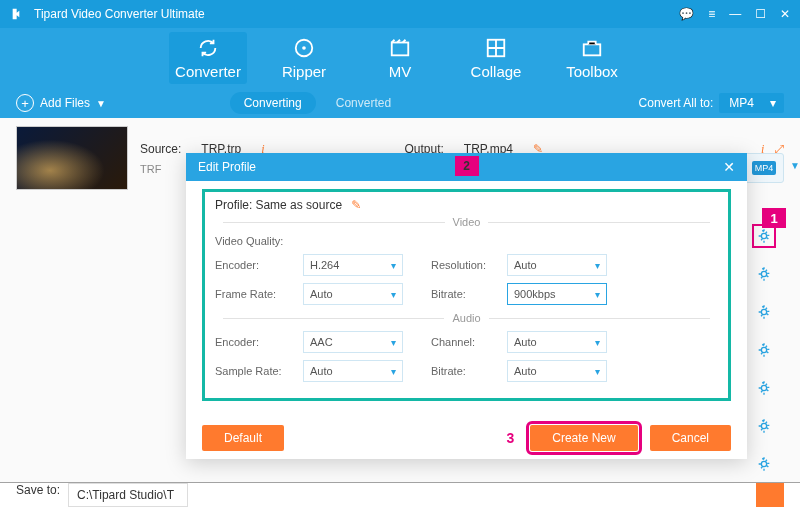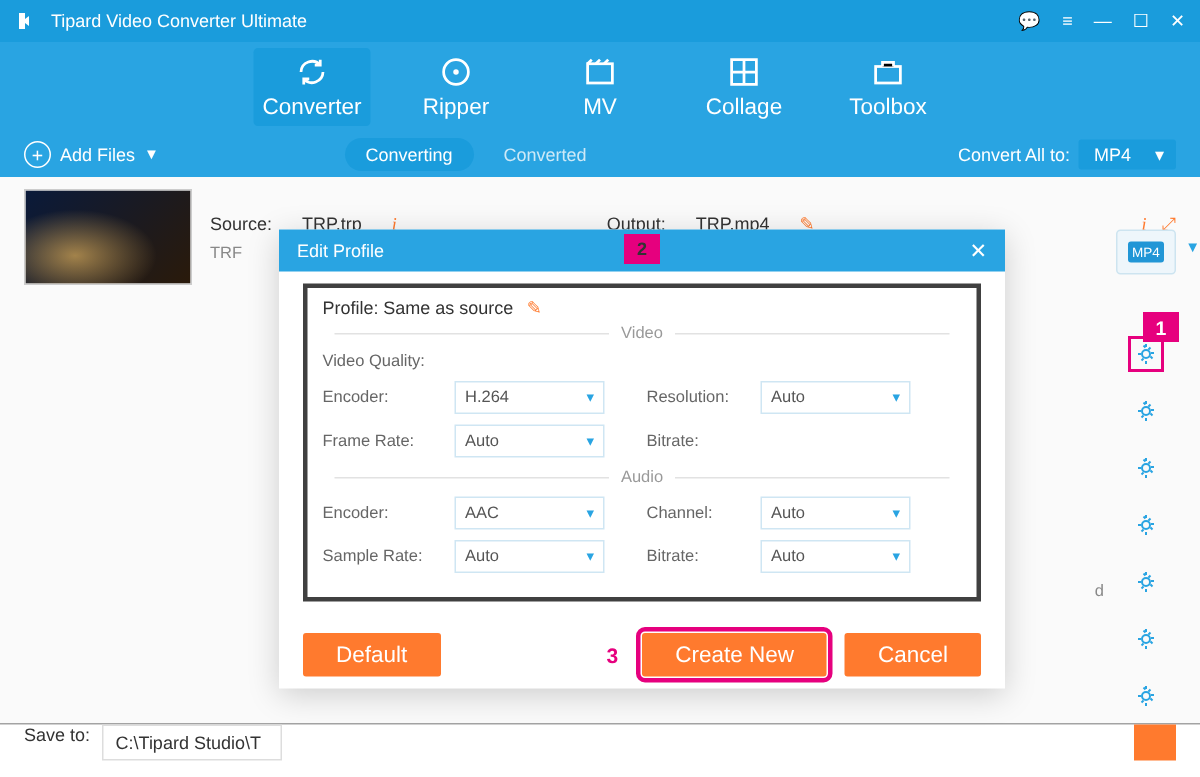--- a/index.html
+++ b/index.html
@@ -33,42 +33,42 @@
 .srcline .info-icons{margin-left:auto;display:flex;gap:10px}
 .fmt-pill{position:absolute;right:16px;top:35px;width:40px;height:30px;background:#eef6fb;border:1px solid #cde4f0;display:flex;align-items:center;justify-content:center;border-radius:3px}
 .fmt-pill .badge{background:#2196d6;color:#fff;font-size:9px;padding:2px 3px;border-radius:2px}
 .fmt-caret{position:absolute;right:0;top:42px;color:#29a4e2;font-size:10px}
 .sidebar-gears{position:absolute;right:28px;top:110px;display:flex;flex-direction:column;gap:22px}
 .gear{width:16px;height:16px;color:#29a4e2;cursor:pointer}
 .callout{position:absolute;width:24px;height:20px;background:#e6007e;color:#fff;display:flex;align-items:center;justify-content:center;font-weight:bold;font-size:13px}
 .c1{right:14px;top:90px}
 .bottombar{position:absolute;bottom:0;left:0;right:0;height:36px;background:#fff;border-top:1px solid #a3a3a3;display:flex;align-items:flex-start;padding:0 16px;gap:8px}
 .bottombar .path{border:1px solid #ddd;padding:4px 8px;width:120px;white-space:nowrap;overflow:hidden}
-.modal{position:absolute;left:186px;top:153px;width:484px;height:306px;background:#fff;box-shadow:0 4px 20px rgba(0,0,0,.18);z-index:10;display:flex;flex-direction:column}
+.modal{position:absolute;left:186px;top:153px;width:561px;height:306px;background:#fff;box-shadow:0 4px 20px rgba(0,0,0,.18);z-index:10;display:flex;flex-direction:column}
 .modal-title{height:28px;background:#29a4e2;display:flex;align-items:center;padding:0 12px;color:#fff;position:relative}
 .modal-title .close{margin-left:auto;color:#fff;cursor:pointer;font-size:14px}
 .modal-title .c2{position:absolute;left:50%;top:3px;transform:translateX(-50%);background:#e6007e;width:24px;height:20px;display:flex;align-items:center;justify-content:center;font-weight:bold}
 .modal-body{flex:1;padding:8px 16px 10px;position:relative}
-.pink-box{border:3px solid #404040;padding:6px 10px 10px;height:212px}
+.pink-box{border:3px solid #14b8a6;padding:6px 10px 10px;height:212px}
 .profile-line{color:#888;font-size:11px;margin-bottom:2px}
 .profile-line .pen{color:#ff7a2e;margin-left:6px}
 .section-hd{display:flex;align-items:center;color:#999;font-size:11px;margin:4px 0}
 .section-hd:before,.section-hd:after{content:"";flex:1;height:1px;background:#e2e2e2;margin:0 8px}
 .frow{display:flex;align-items:center;margin:7px 0;gap:8px}
 .frow .lab{width:80px;color:#666;font-size:11px}
 .frow .lab2{width:68px;color:#666;font-size:11px;margin-left:20px}
 .radio-group{display:flex;gap:30px;flex:1}
 .radio{display:flex;align-items:center;gap:5px;font-size:11px;color:#555}
 .radio .r{width:12px;height:12px;border:1.5px solid #29a4e2;border-radius:50%;display:flex;align-items:center;justify-content:center}
 .radio.sel .r:after{content:"";width:6px;height:6px;background:#29a4e2;border-radius:50%}
 .dd{width:100px;height:22px;border:1px solid #cfe6f3;display:flex;align-items:center;padding:0 6px;font-size:11px;color:#555;position:relative;background:#fff}
 .dd:after{content:"▾";position:absolute;right:6px;color:#29a4e2;font-size:10px}
 .dd.active{border-color:#29a4e2}
 .modal-foot{display:flex;gap:12px;padding:0 16px 8px;align-items:center}
-.btn{padding:6px 22px;border:none;color:#fff;font-size:15px;cursor:pointer;border-radius:2px}
+.btn{padding:6px 22px;border:none;color:#fff;font-size:12px;cursor:pointer;border-radius:2px}
 .btn.orange{background:#ff7a2e}
 .btn.create{background:#ff7a2e;outline:3px solid #e6007e;outline-offset:1px}
 .spacer{flex:1}
 .std-txt{position:absolute;right:64px;top:270px;font-size:11px;color:#888}
 svg{display:block}
 </style>
 </head>
 <body>
 
 <div class="titlebar">
@@ -222,20 +222,21 @@
         <span class="lab">Encoder:</span>
         <div class="dd">H.264</div>
         <span class="lab2">Resolution:</span>
         <div class="dd">Auto</div>
       </div>
 
       <div class="frow">
         <span class="lab">Frame Rate:</span>
         <div class="dd">Auto</div>
         <span class="lab2">Bitrate:</span>
+        <div class="dd active">900kbps</div>
       </div>
 
       <div class="section-hd">Audio</div>
 
       <div class="frow">
         <span class="lab">Encoder:</span>
         <div class="dd">AAC</div>
         <span class="lab2">Channel:</span>
         <div class="dd">Auto</div>
       </div>

